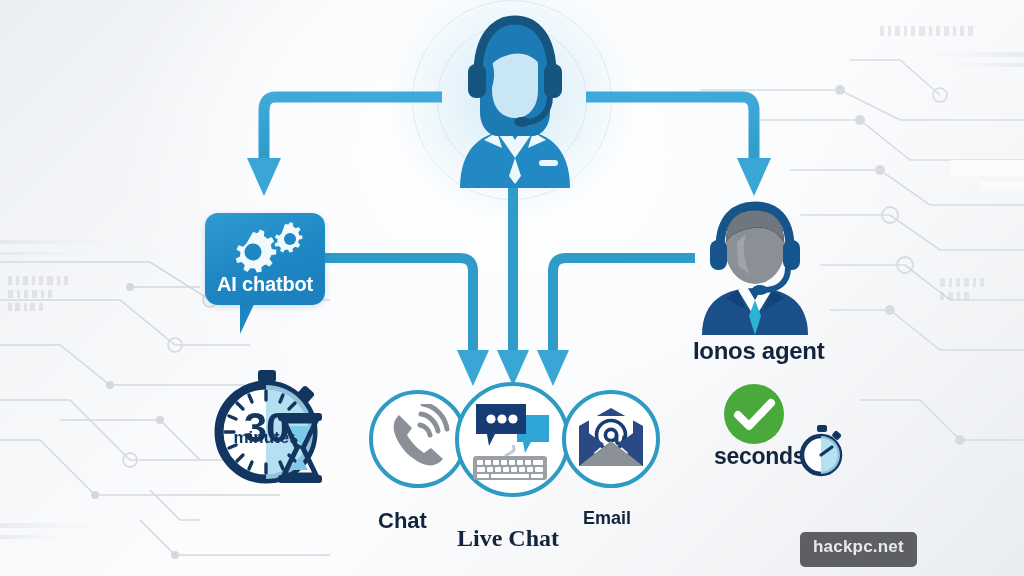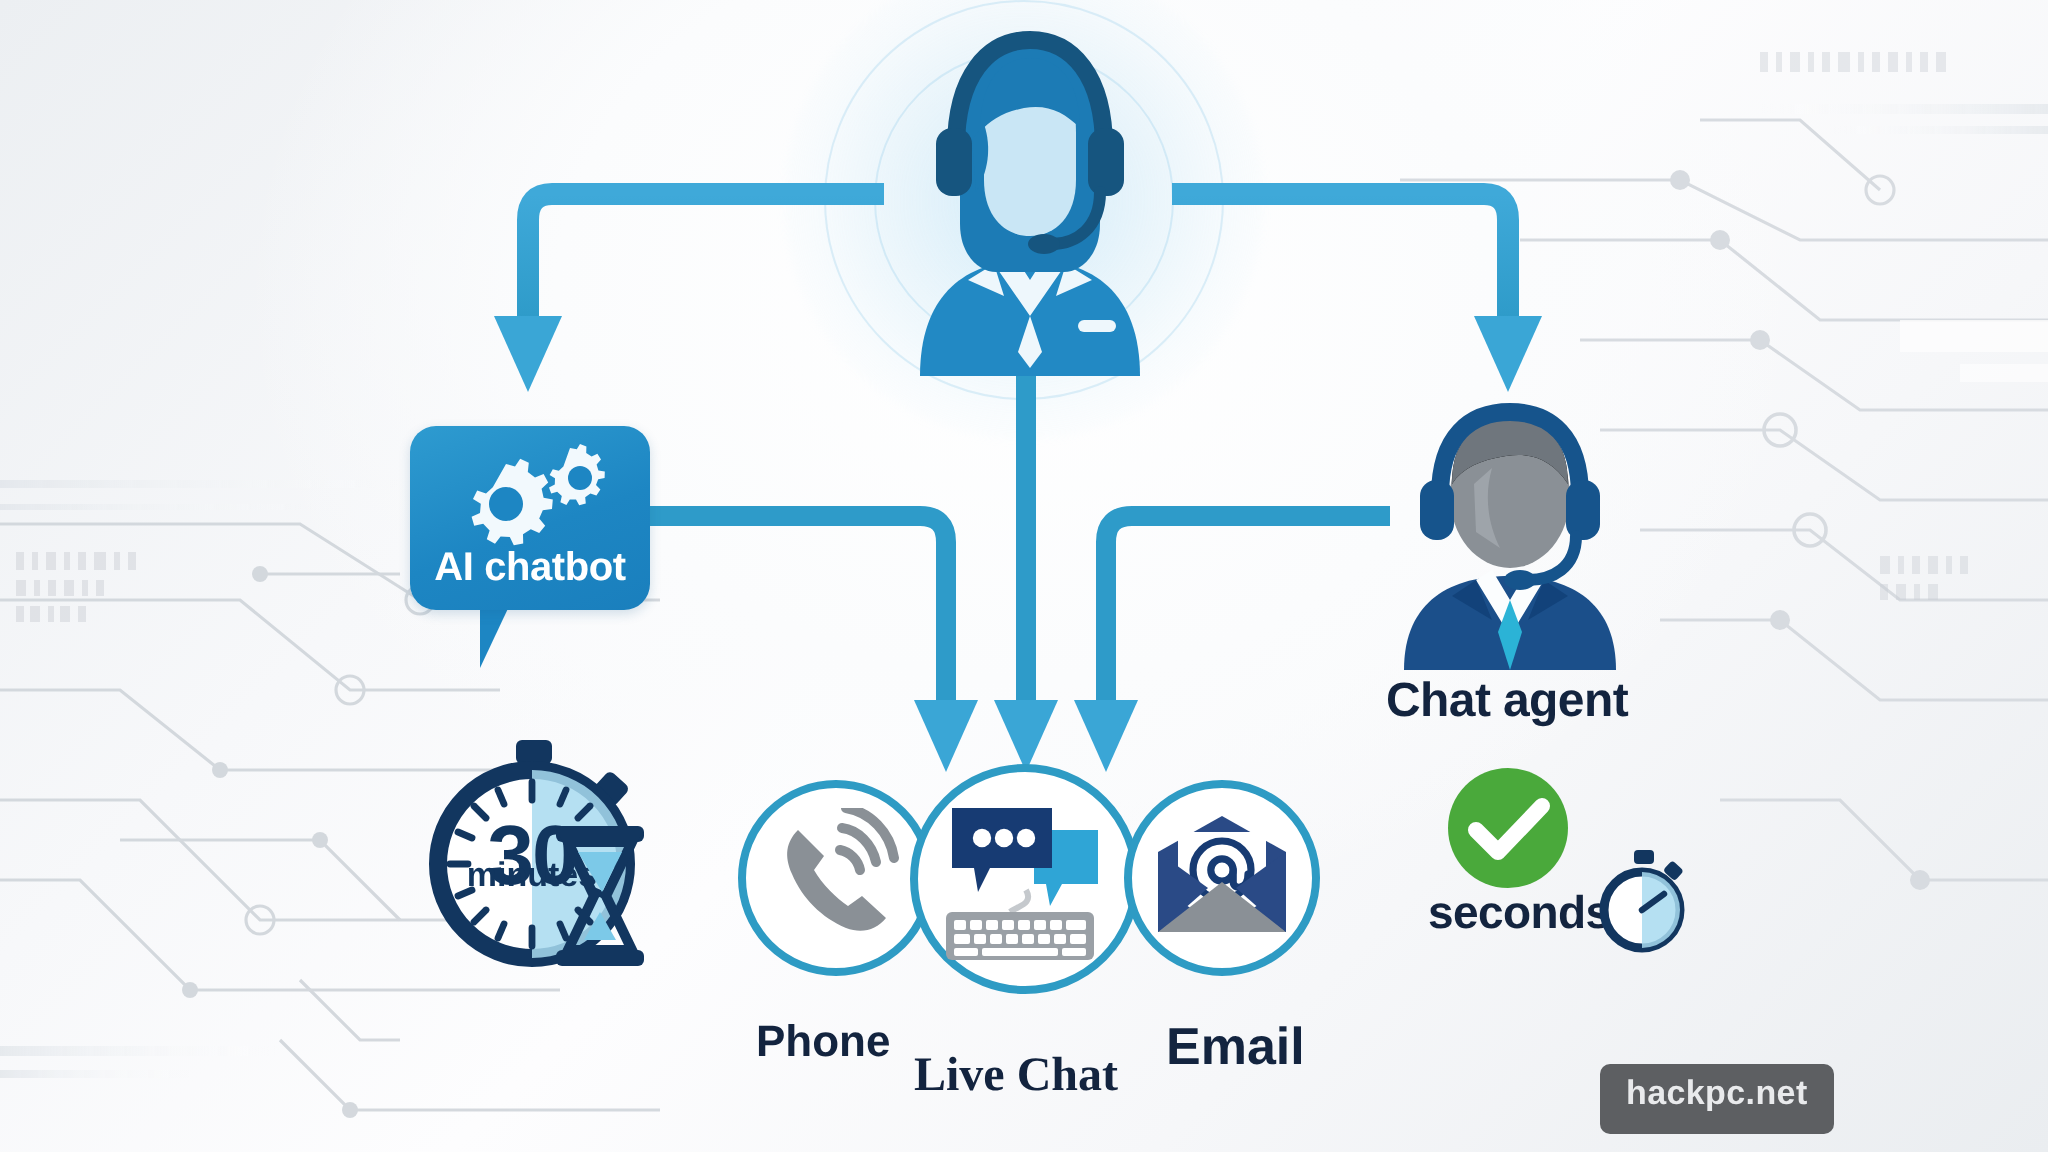--- a/index.html
+++ b/index.html
@@ -51,21 +51,21 @@
   }
 
   
   .lbl {
     position:absolute; color:#13243f; font-weight:700; white-space:nowrap;
   }
   .lbl-ionos { left:693px; top:337px; font-size:24px; letter-spacing:-0.3px; }
   .lbl-seconds { left:714px; top:443px; font-size:23px; letter-spacing:-0.3px; }
   .lbl-phone { left:378px; top:508px; font-size:22px; }
   .lbl-livechat { left:457px; top:525px; font-size:24px;font-family:Liberation Serif, serif; }
-  .lbl-email { left:583px; top:508px; font-size:26px; }
+  .lbl-email { left:583px; top:508px; font-size:18px; }
   .lbl-30 { position:absolute; left:221px; top:404px; width:90px; text-align:center;
             color:#12365f; font-size:42px; font-weight:700; letter-spacing:-1px; }
   .lbl-minutes { position:absolute; left:221px; top:428px; width:90px; text-align:center;
             color:#12365f; font-size:17px; font-weight:700; }
 
   
   .watermark {
     position:absolute; left:800px; top:532px;
     background:#5d5f62; color:#e9eaec;
     padding:5px 13px 10px; border-radius:5px;
@@ -284,21 +284,21 @@
 
     <path d="M56 34 C52 48 54 62 60 74 L48 66 L47 42 Z" fill="#a7acb2" opacity="0.7"></path>
 
     <path d="M30 48 C30 18 45 6 65 6 C85 6 100 18 100 48" fill="none" stroke="#16548c" stroke-width="9" stroke-linecap="round"></path>
     <rect x="20" y="40" width="17" height="30" rx="8" fill="#16548c"></rect>
     <rect x="93" y="40" width="17" height="30" rx="8" fill="#16548c"></rect>
 
     <path d="M98 68 C98 84 86 90 74 90" fill="none" stroke="#16548c" stroke-width="6" stroke-linecap="round"></path>
     <ellipse cx="70" cy="90" rx="8" ry="5" fill="#16548c"></ellipse>
   </svg>
-  <div class="lbl lbl-ionos">Chat agent</div>
+  <div class="lbl lbl-ionos">Ionos agent</div>
 
   <svg style="position:absolute;left:206px;top:368px;width:120px;height:118px;" viewBox="0 0 120 118">
 
     <rect x="52" y="2" width="18" height="12" rx="3" fill="#12365f"></rect>
 
     <rect x="93" y="20" width="14" height="13" rx="3" fill="#12365f" transform="rotate(42 100 26)"></rect>
 
     <circle cx="60" cy="64" r="47" fill="#ffffff" stroke="#12365f" stroke-width="9"></circle>
 
     <path d="M60 17 A47 47 0 0 1 60 111 Z" fill="#a8daf0" opacity="0.85"></path>
@@ -348,21 +348,21 @@
   </svg>
 
   <div style="position:absolute;left:369px;top:390px;width:98px;height:98px;border-radius:50%;
               border:4px solid #2e9bc4;background:#ffffff;"></div>
   <svg style="position:absolute;left:383px;top:404px;width:70px;height:70px;" viewBox="0 0 70 70">
     <path d="M16 11 C10 17 9 24 13 33 C18 45 28 55 40 60 C48 63 55 61 60 55 L48 44 L41 49 C35 45 28 38 24 31 L29 24 Z" fill="#8a9096"></path>
     <path d="M38 10 C46 11 53 18 55 27" fill="none" stroke="#8a9096" stroke-width="5" stroke-linecap="round"></path>
     <path d="M37 21 C42 22 46 26 47 31" fill="none" stroke="#8a9096" stroke-width="5" stroke-linecap="round"></path>
     <path d="M40 0 C52 2 62 12 64 25" fill="none" stroke="#8a9096" stroke-width="5" stroke-linecap="round"></path>
   </svg>
-  <div class="lbl lbl-phone">Phone</div>
+  <div class="lbl lbl-phone">Chat</div>
 
   <div style="position:absolute;left:455px;top:382px;width:115px;height:115px;border-radius:50%;
               border:4px solid #2e9bc4;background:#ffffff;"></div>
   <svg style="position:absolute;left:469px;top:396px;width:87px;height:87px;" viewBox="0 0 87 87">
 
     <path d="M48 19 L80 19 L80 46 L62 46 L56 57 L54 46 L48 46 Z" fill="#2fa5d6"></path>
 
     <path d="M7 8 L57 8 L57 38 L26 38 L20 50 L18 38 L7 38 Z" fill="#173b73"></path>
     <circle cx="22" cy="23" r="4.6" fill="#ffffff"></circle>
     <circle cx="33" cy="23" r="4.6" fill="#ffffff"></circle>

